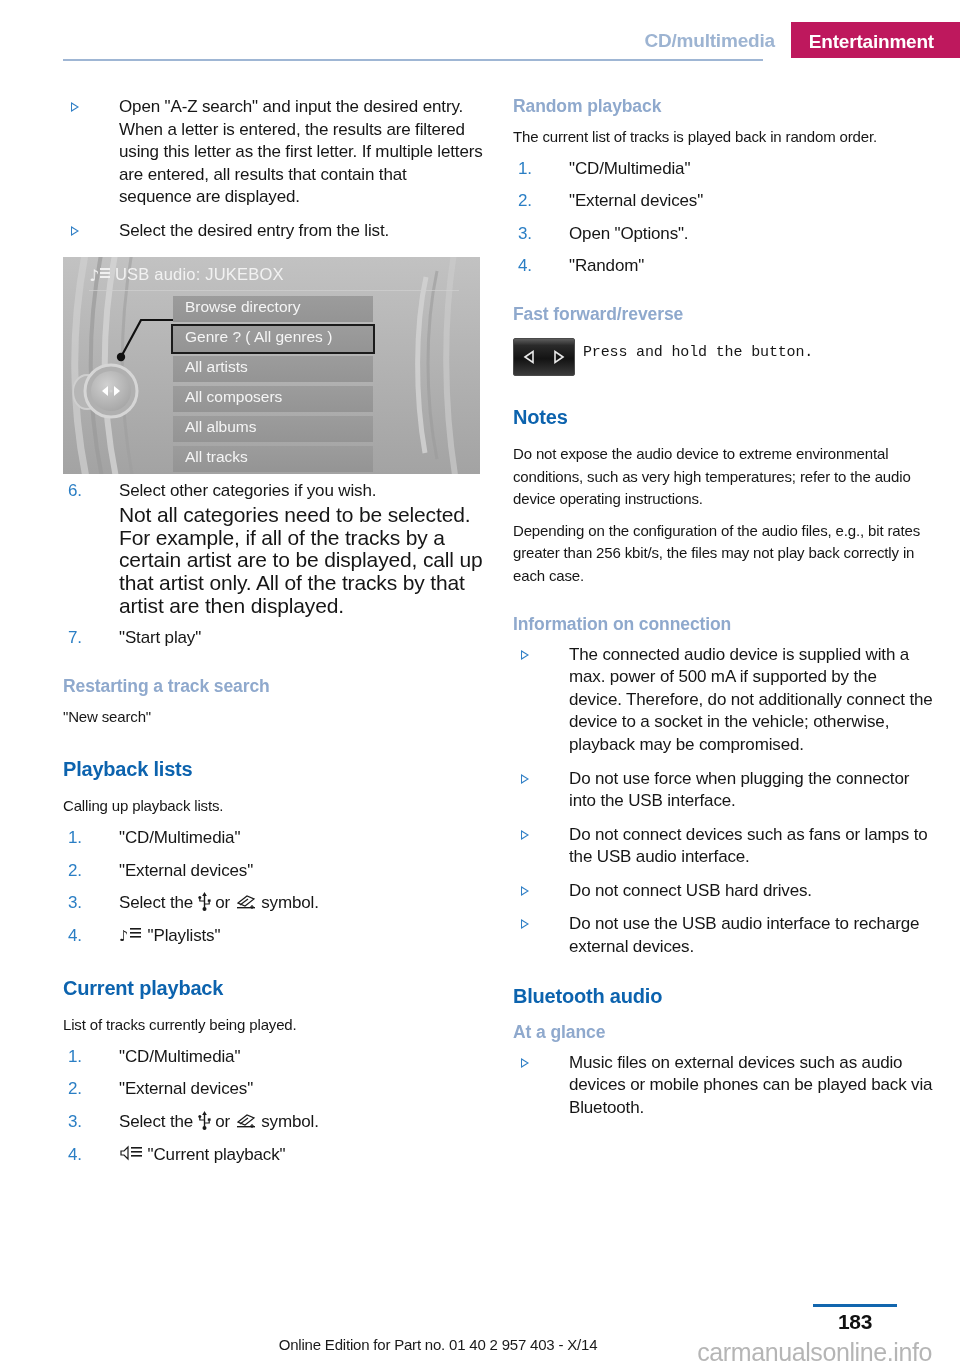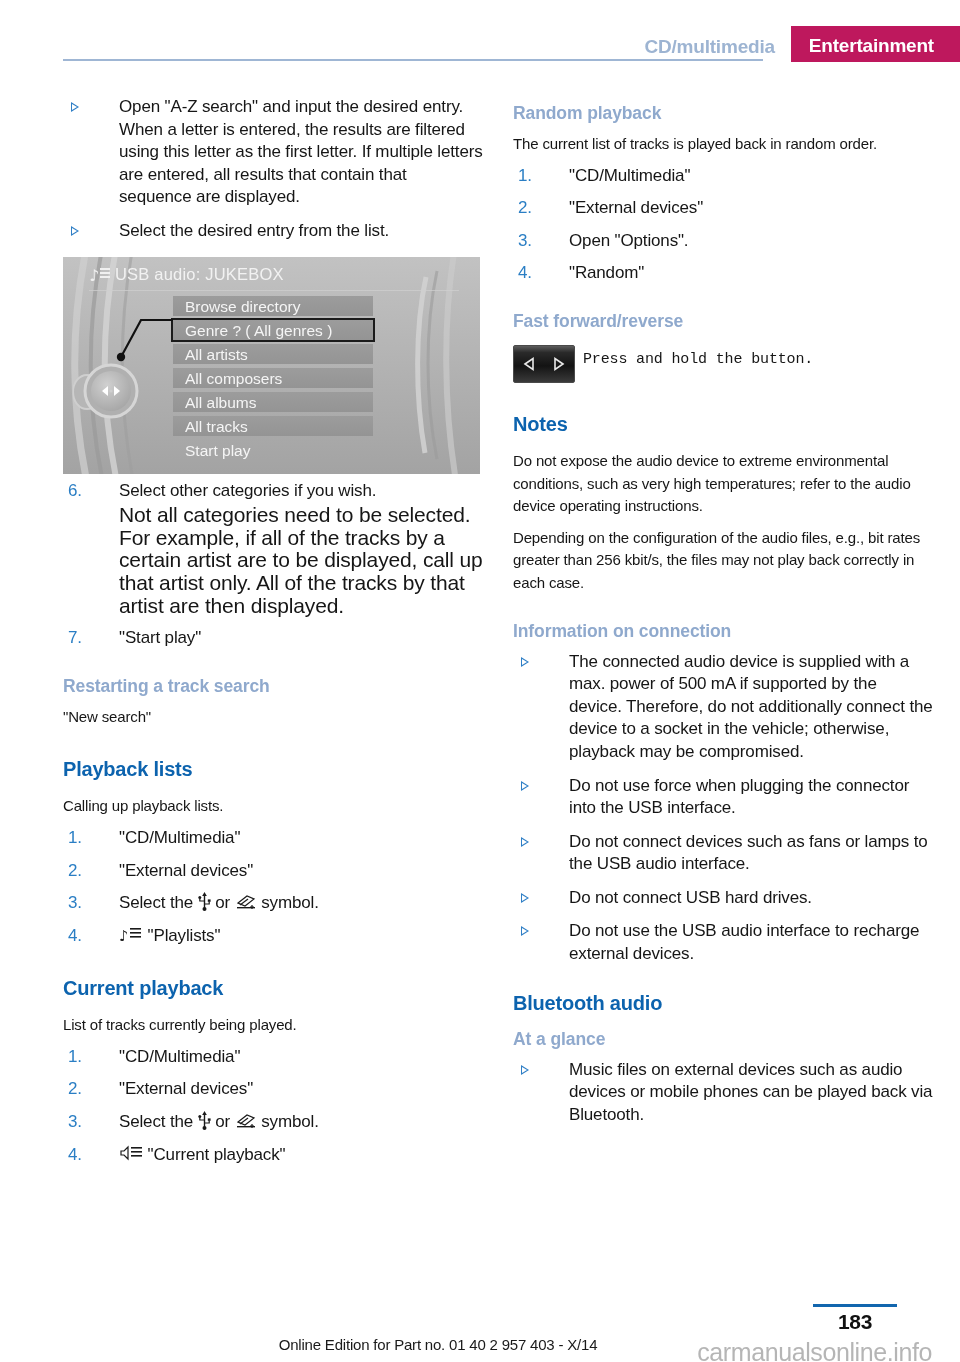--- a/index.html
+++ b/index.html
@@ -5,21 +5,21 @@
   html,body{margin:0;padding:0;}
   body{
     width:960px;height:1362px;background:#ffffff;
     font-family:"Liberation Sans", sans-serif;
     -webkit-font-smoothing:antialiased;
     position:relative;overflow:hidden;
   }
   
   .header{position:absolute;left:0;top:0;width:960px;height:62px;}
   .hdr-rule{position:absolute;left:63px;top:59px;width:700px;height:2px;background:#9fb6d4;}
-  .hdr-tabs{position:absolute;right:0;top:22px;display:flex;align-items:flex-end;height:40px;}
+  .hdr-tabs{position:absolute;right:0;top:22px;display:flex;align-items:flex-start;height:40px;}
   .tab-inactive{
     color:#9db4d2;font-weight:bold;font-size:19px;letter-spacing:-0.2px;
     padding:4px 16px 0 0;line-height:30px;white-space:nowrap;
   }
   .tab-active{
     background:#be185d;color:#ffffff;font-weight:bold;font-size:19px;letter-spacing:-0.2px;
     padding:4px 26px 0 18px;line-height:32px;white-space:nowrap;
   }
   
   .col{position:absolute;top:96px;width:420px;}
@@ -82,21 +82,21 @@
     overflow:hidden;
   }
   .shot-title{
     position:absolute;left:52px;top:8px;color:#f2f2f2;font-size:16.5px;
     letter-spacing:0.2px;
   }
   .shot-titleicon{position:absolute;left:26px;top:8px;}
   .shot-hr{position:absolute;left:26px;top:33px;width:370px;height:1px;background:#cfcfcf;opacity:.75;}
   .shot-rows{position:absolute;left:110px;top:39px;width:200px;}
   .srow{
-    position:relative;height:20px;margin-bottom:4px;width:200px;
+    position:relative;height:26px;margin-bottom:4px;width:200px;
     background:linear-gradient(180deg,#9c9c9c 0%,#949494 100%);
     color:#f5f5f5;font-size:15.5px;line-height:22px;padding-left:12px;
     box-sizing:border-box;
   }
   .srow.plain{background:none;}
   .srow.sel{outline:2px solid #1b1b1b;}
   .knob-wrap{position:absolute;left:10px;top:96px;width:78px;height:74px;}
   .leader{position:absolute;left:0;top:0;}
 
   
@@ -339,21 +339,21 @@
           </svg>
         </span>
         <span>"Current playback"</span>
       </span>
     </li>
   </ol>
 </div>
 
 <div class="col col-right">
 
-  <div class="h2" style="margin-top:7px;">Random playback</div>
+  <div class="h2" style="margin-top:0;">Random playback</div>
   <p class="body">The current list of tracks is played back in random order.</p>
 
   <ol class="num">
     <li>
       <span class="nm">1.</span>
       <span class="cont">"CD/Multimedia"</span>
     </li>
     <li>
       <span class="nm">2.</span>
       <span class="cont">"External devices"</span>

